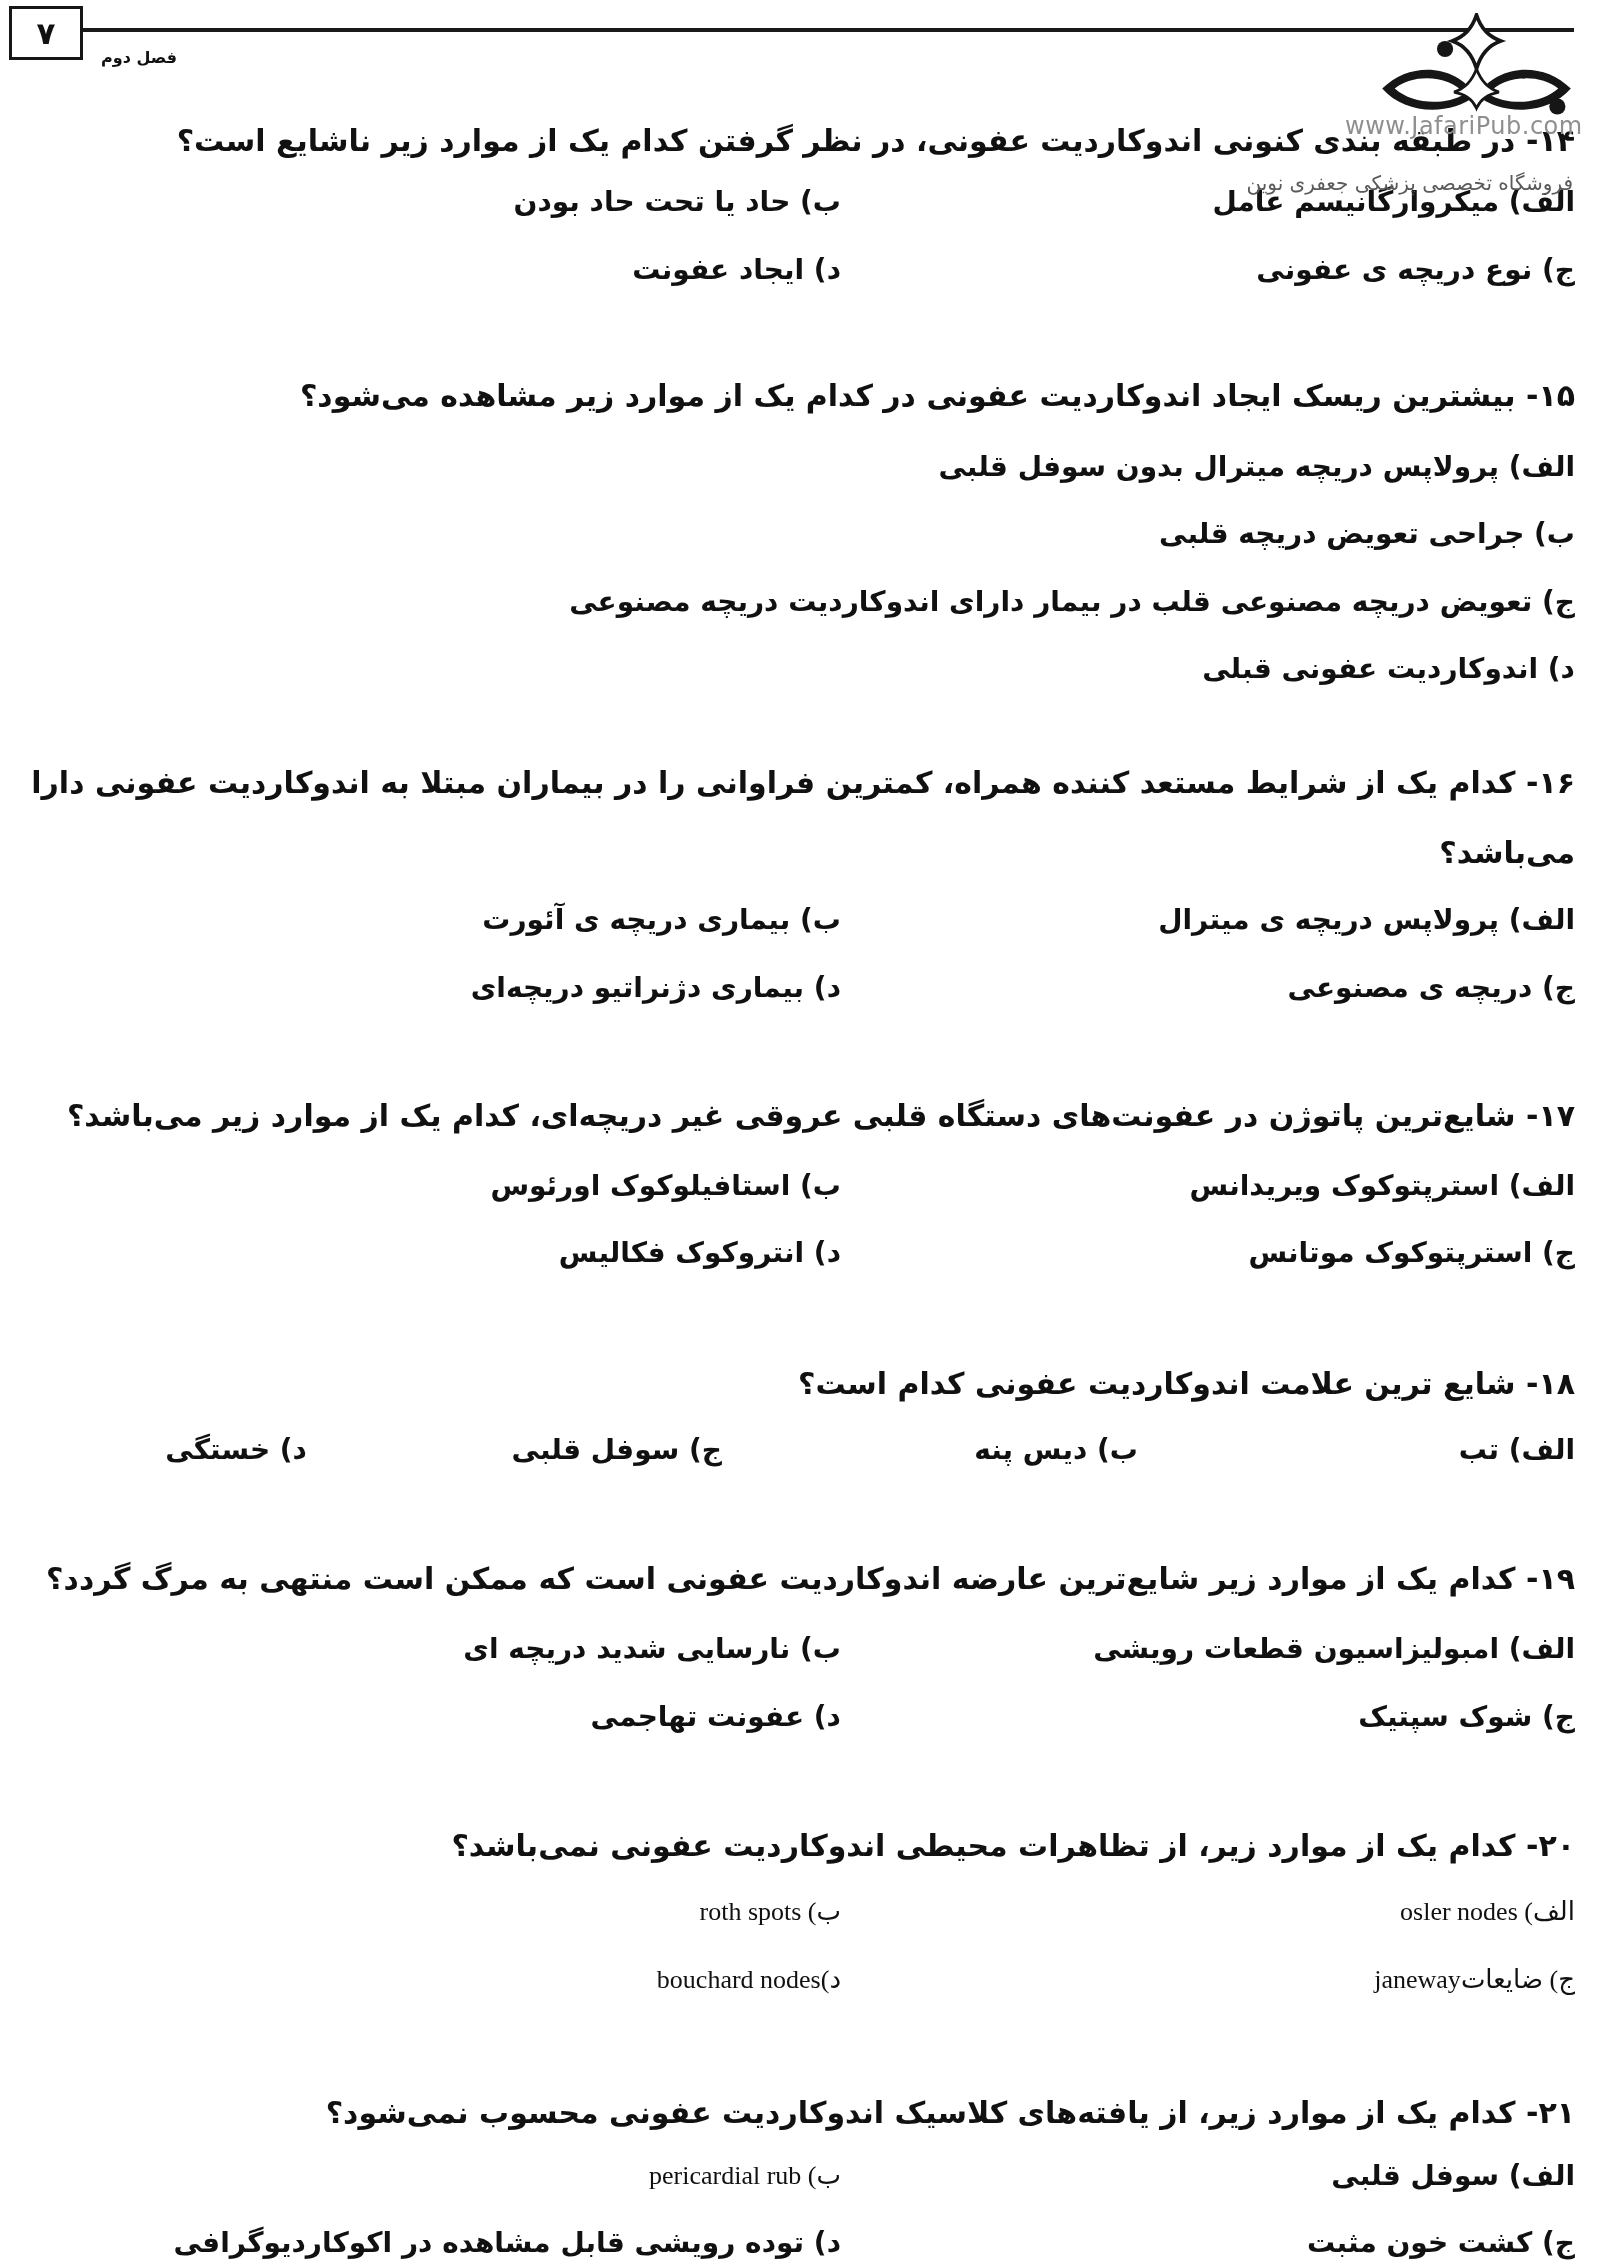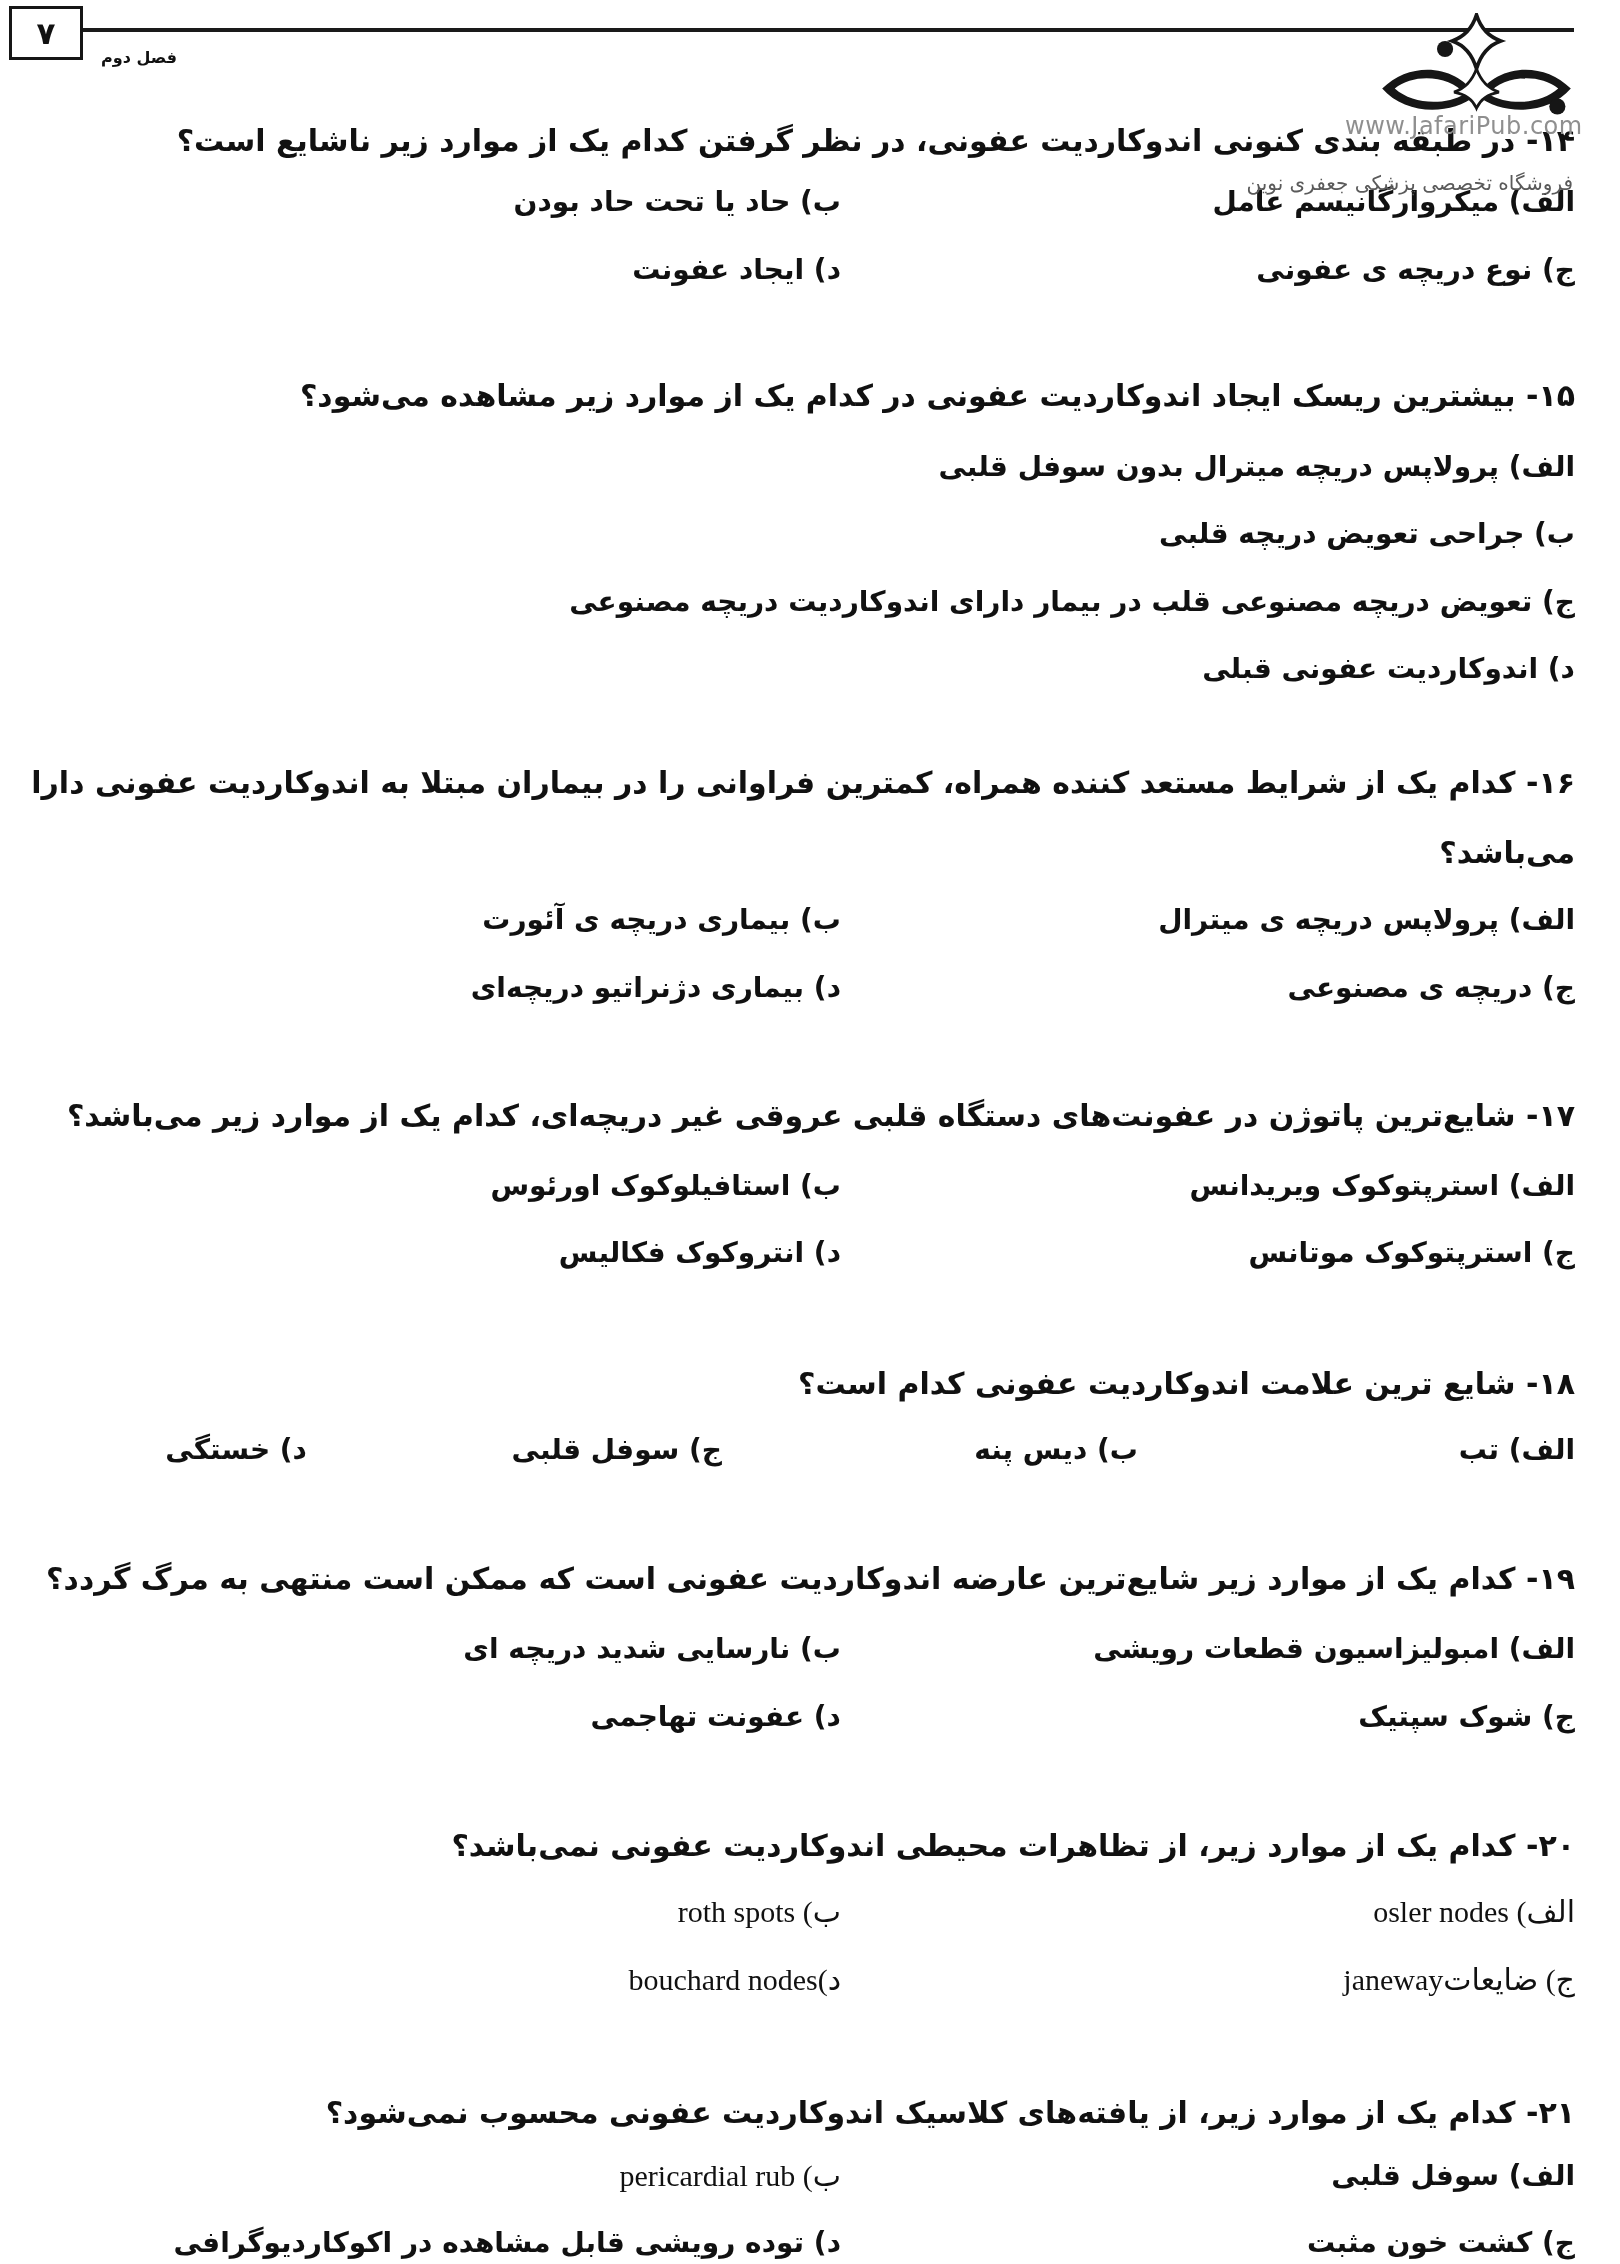--- a/index.html
+++ b/index.html
@@ -39,21 +39,21 @@
     font-size:28px;font-weight:700;line-height:43px;
   }
   .orow .c1{width:734px;}
   .orow .c2{flex:1;}
   .orow4 .k1{width:437px;}
   .orow4 .k2{width:416px;}
   .orow4 .k3{width:415px;}
   .orow4 .k4{flex:1;}
   .cell{white-space:nowrap;text-align:right;}
   
-  .mixed{font-family:"Liberation Serif","DejaVu Sans",serif;font-weight:400;font-size:30px;}
+  .mixed{font-family:"Liberation Serif","DejaVu Sans",serif;font-weight:400;font-size:26px;}
 </style>
 </head>
 <body>
 
 <div class="page">
 
   <div class="pagenum-box">
     <span>۷</span>
   </div>
   <div class="header-rule"></div>

